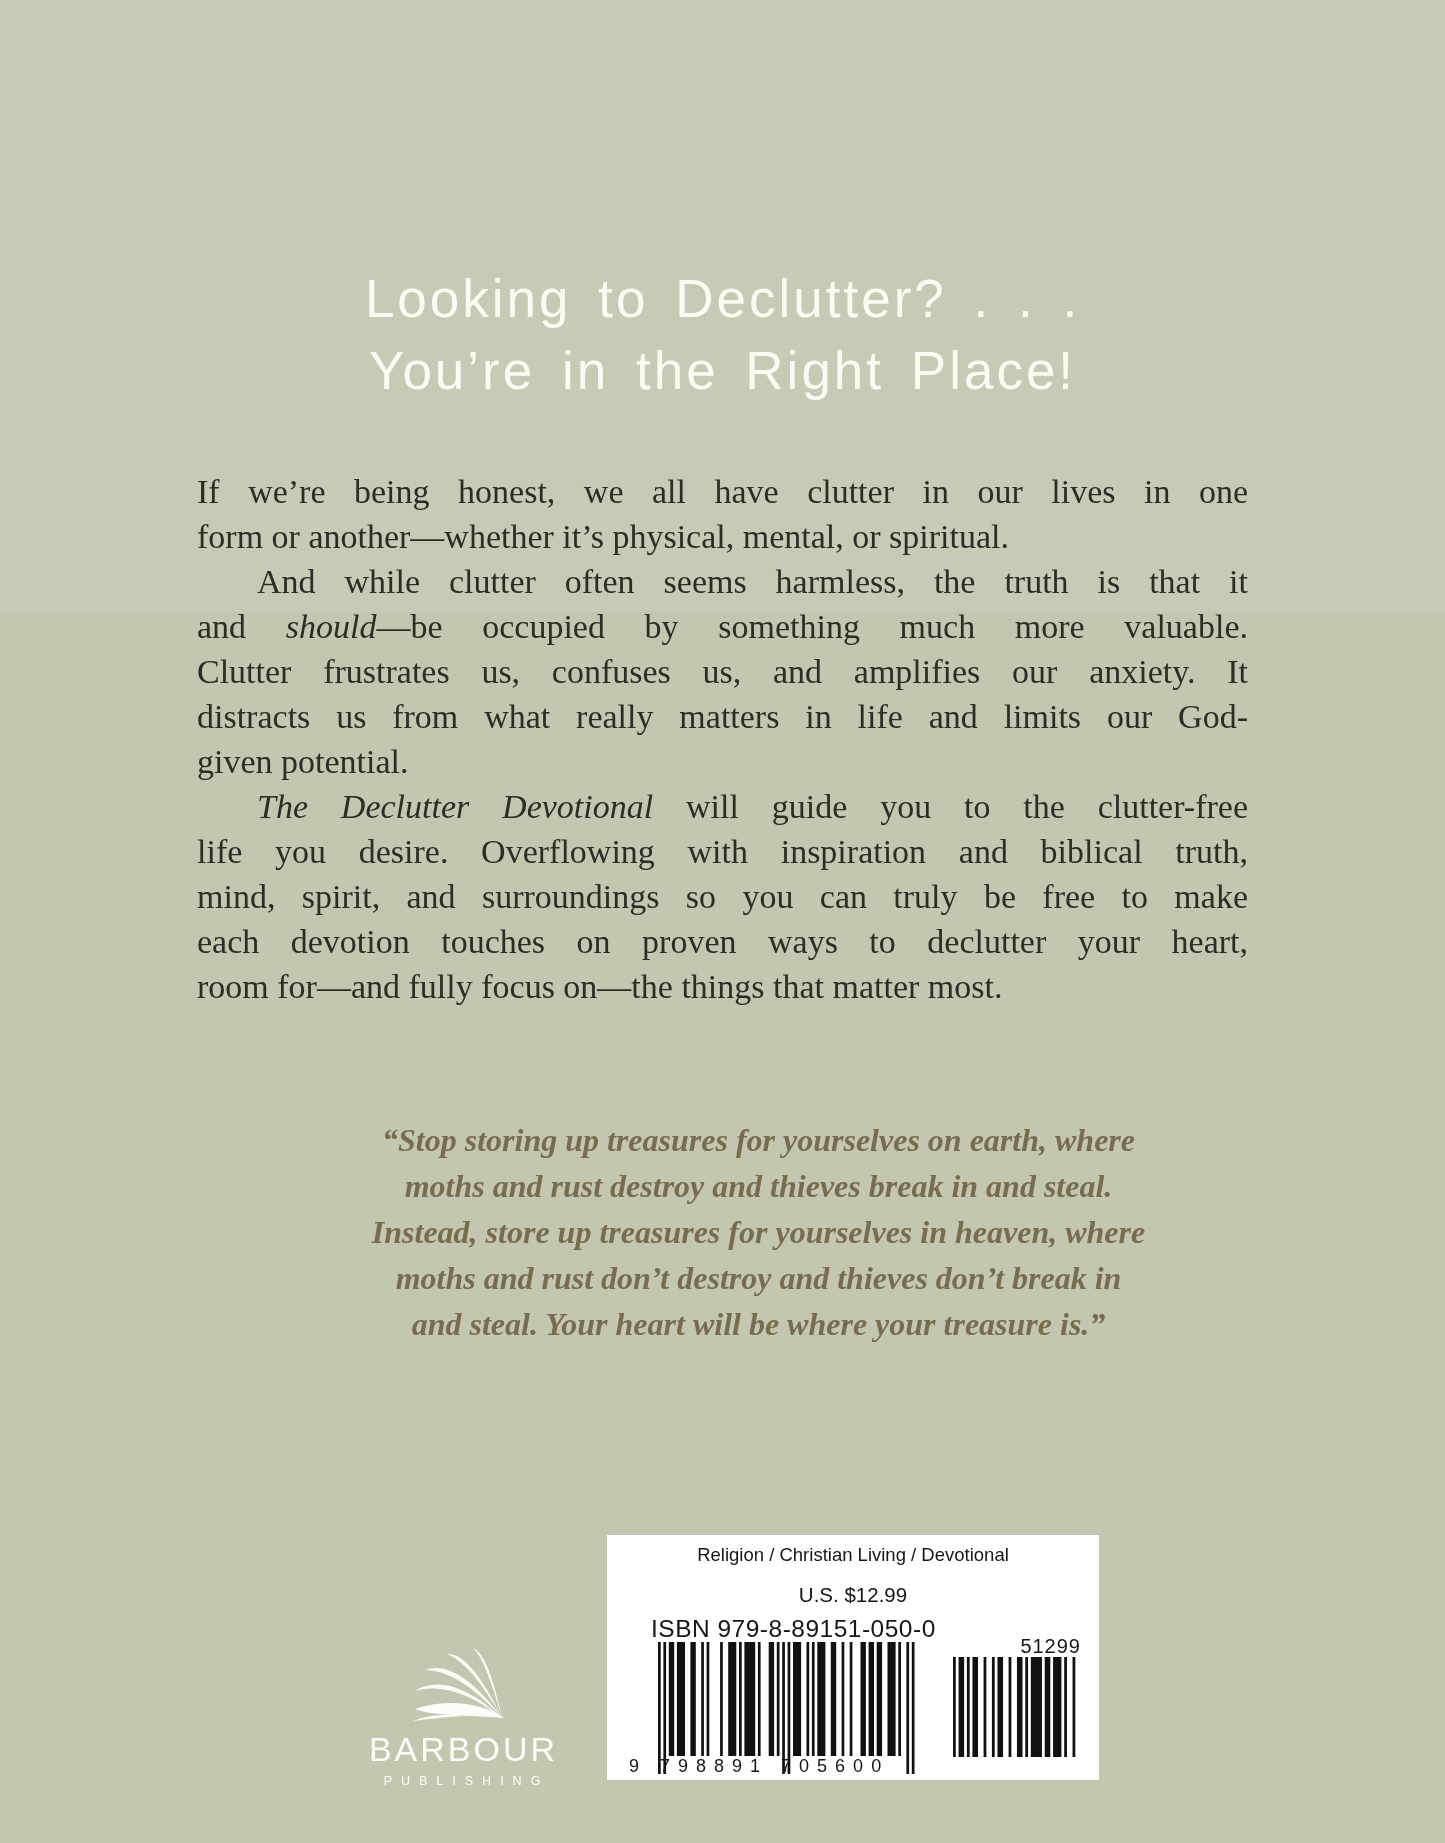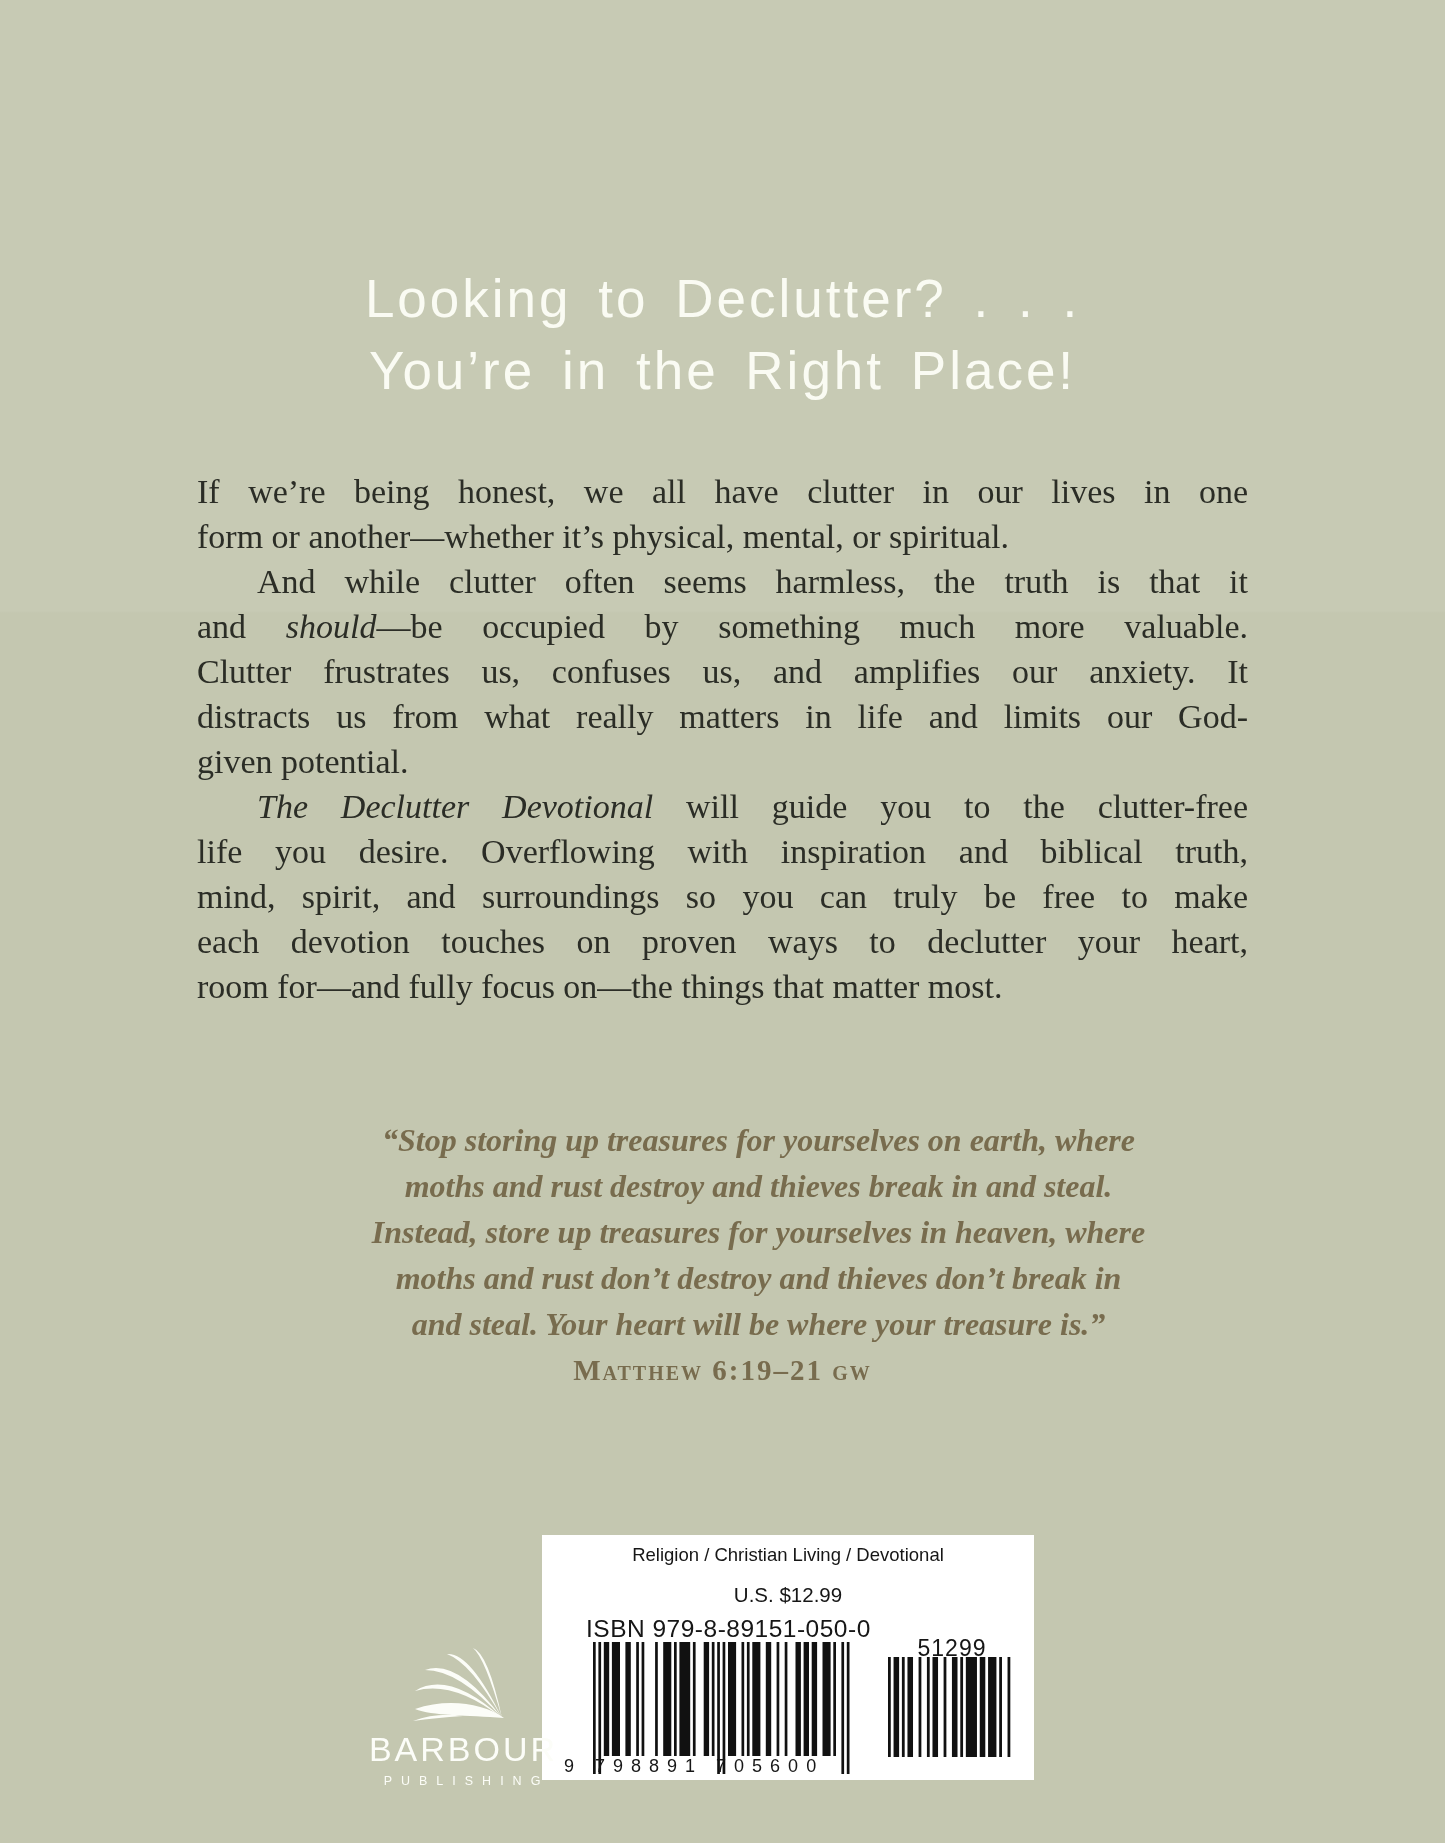--- a/index.html
+++ b/index.html
@@ -32,30 +32,30 @@
     color:#786c4e;
     padding-left:36px;
   }
   .attribution {
     position:absolute; top:1354px; left:0; width:1445px; text-align:center;
     font-variant:small-caps; font-weight:bold; font-size:29px;
     letter-spacing:2px; color:#786c4e;
   }
   
   .barcode-box {
-    position:absolute; left:542px; top:1535px; width:492px; height:245px;
+    position:absolute; left:607px; top:1535px; width:492px; height:245px;
     background:#ffffff; color:#161616;
     font-family:"Liberation Sans", sans-serif;
   }
   .bc-category { position:absolute; top:9px;  left:0; width:100%; text-align:center; font-size:18.5px; }
   .bc-price    { position:absolute; top:48px; left:0; width:100%; text-align:center; font-size:20.5px; }
   .bc-isbn     { position:absolute; top:80px; left:44px; font-size:24.5px; letter-spacing:0.5px; }
   .bc-main-svg { position:absolute; left:51px;  top:107px; }
   .bc-digits   { position:absolute; left:22px;  top:221px; font-size:18px; letter-spacing:8px; white-space:pre; }
-  .bc-addon-label { position:absolute; left:346px; top:100px; width:128px; text-align:center; font-size:23px; letter-spacing:1px; }
+  .bc-addon-label { position:absolute; left:346px; top:100px; width:128px; text-align:right; font-size:20px; letter-spacing:1px; }
   .bc-addon-svg   { position:absolute; left:346px; top:122px; }
   
   .logo {
     position:absolute; left:342px; top:1646px; width:240px; text-align:center;
     color:#fcfdf8; font-family:"Liberation Sans", sans-serif;
   }
   .logo-mark { display:block; margin:0 auto; }
   .logo-name { font-size:34px; letter-spacing:3px; font-weight:300; margin-top:4px; padding-left:3px; }
   .logo-sub  { font-size:12.5px; letter-spacing:9px; margin-top:5px; padding-left:9px; }
 </style>
@@ -84,21 +84,20 @@
       <div class="body-line plain"><span>room for—and fully focus on—the things that matter most.</span></div>
     </div>
 
   <div class="quote">
       <div>“Stop storing up treasures for yourselves on earth, where</div>
       <div>moths and rust destroy and thieves break in and steal.</div>
       <div>Instead, store up treasures for yourselves in heaven, where</div>
       <div>moths and rust don’t destroy and thieves don’t break in</div>
       <div>and steal. Your heart will be where your treasure is.”</div>
     </div>
-  <div class="attribution">Matthew 6:19–21 gw</div>
 
   <div class="barcode-box">
     <div class="bc-category">Religion / Christian Living / Devotional</div>
     <div class="bc-price">U.S. $12.99</div>
     <div class="bc-isbn">ISBN 979-8-89151-050-0</div>
     <svg class="bc-main-svg" width="257" height="132">
         <rect x="0.00" y="0" width="2.70" height="132" fill="#111"></rect>
         <rect x="5.40" y="0" width="2.70" height="132" fill="#111"></rect>
         <rect x="10.80" y="0" width="5.40" height="114" fill="#111"></rect>
         <rect x="18.90" y="0" width="8.10" height="114" fill="#111"></rect>

